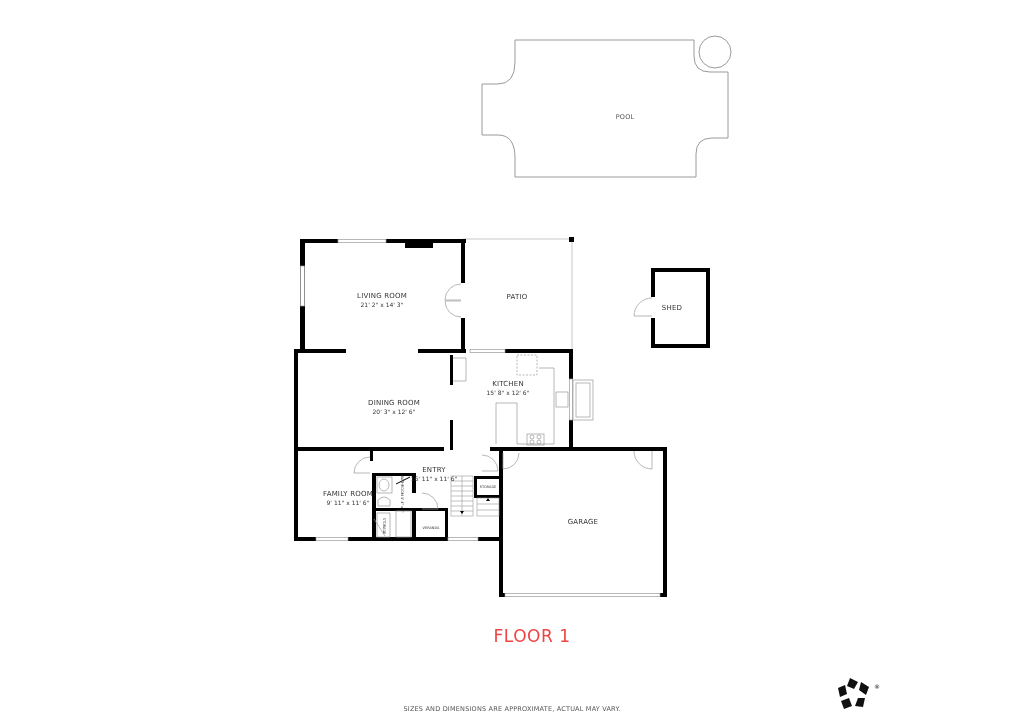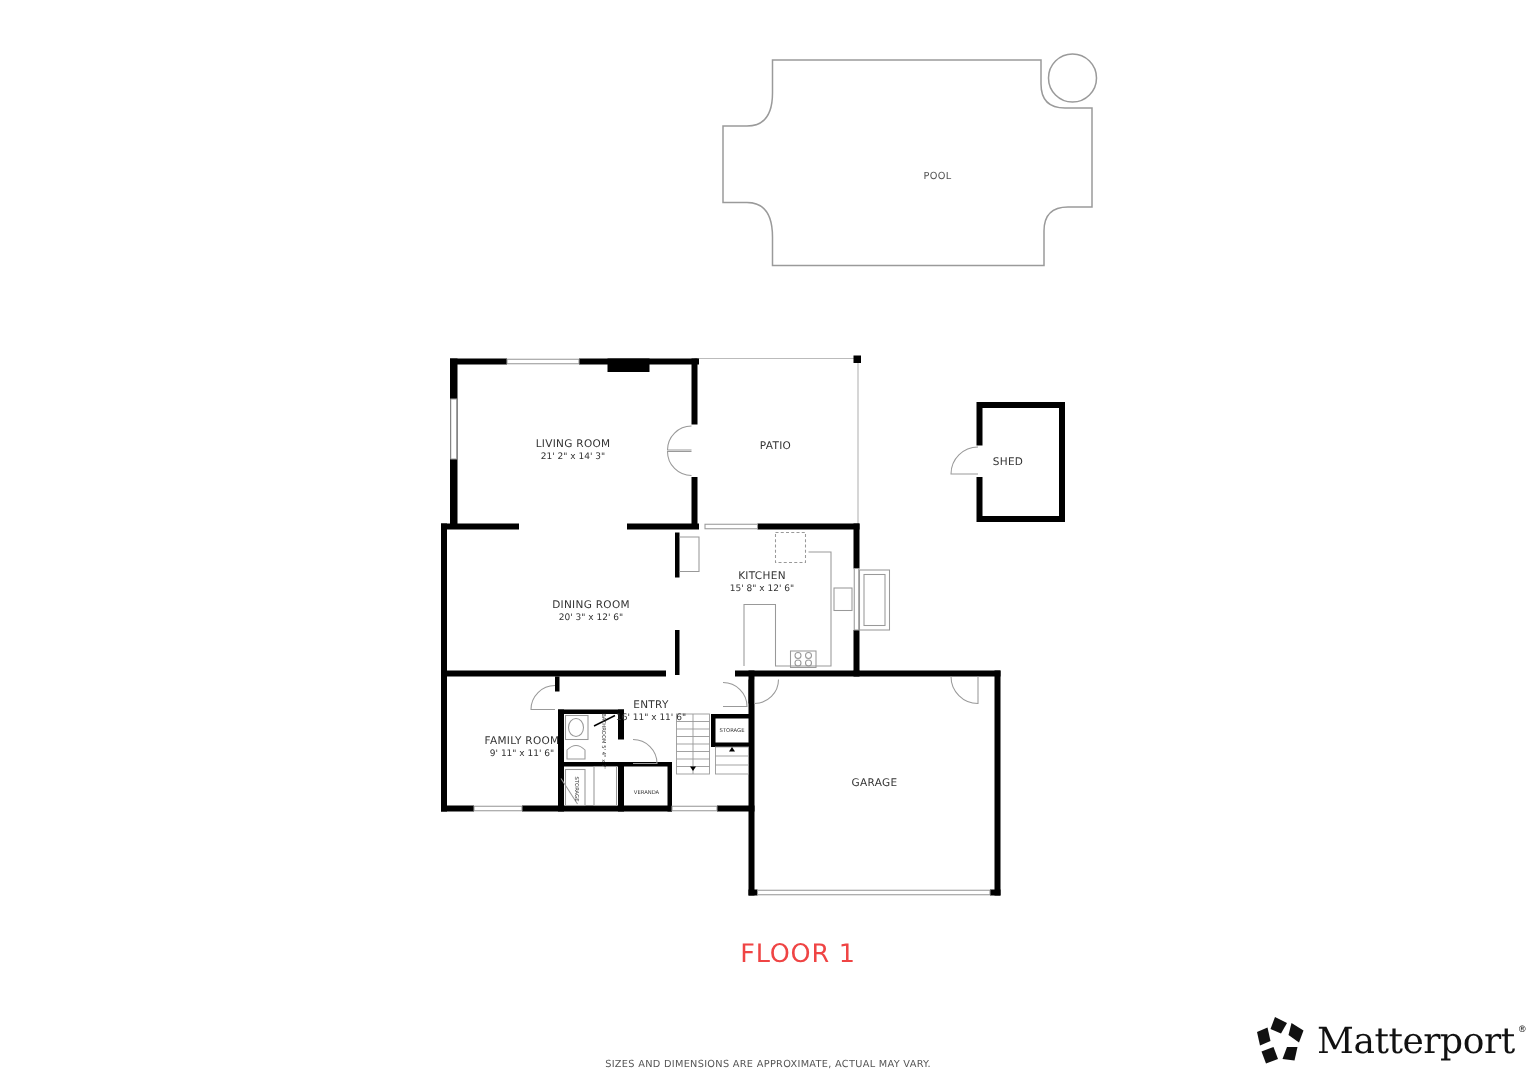--- a/index.html
+++ b/index.html
@@ -204,15 +204,14 @@
 <div id="disclaimer">SIZES AND DIMENSIONS ARE APPROXIMATE, ACTUAL MAY VARY.</div>
 
 <div id="brand">
   <svg width="36" height="36" viewBox="0 0 36 36">
     <polygon points="14,2 22,6 18,13 11,10" fill="#111"></polygon>
     <polygon points="25,6 33,11 30,19 23,14" fill="#111"></polygon>
     <polygon points="29,22 27,31 19,30 22,22" fill="#111"></polygon>
     <polygon points="16,30 8,33 5,25 13,22" fill="#111"></polygon>
     <polygon points="4,21 2,12 9,9 11,18" fill="#111"></polygon>
   </svg>
-  <span id="brand-name">Matterport</span>
   <span id="brand-reg">®</span>
 </div>
 
 </body></html>

